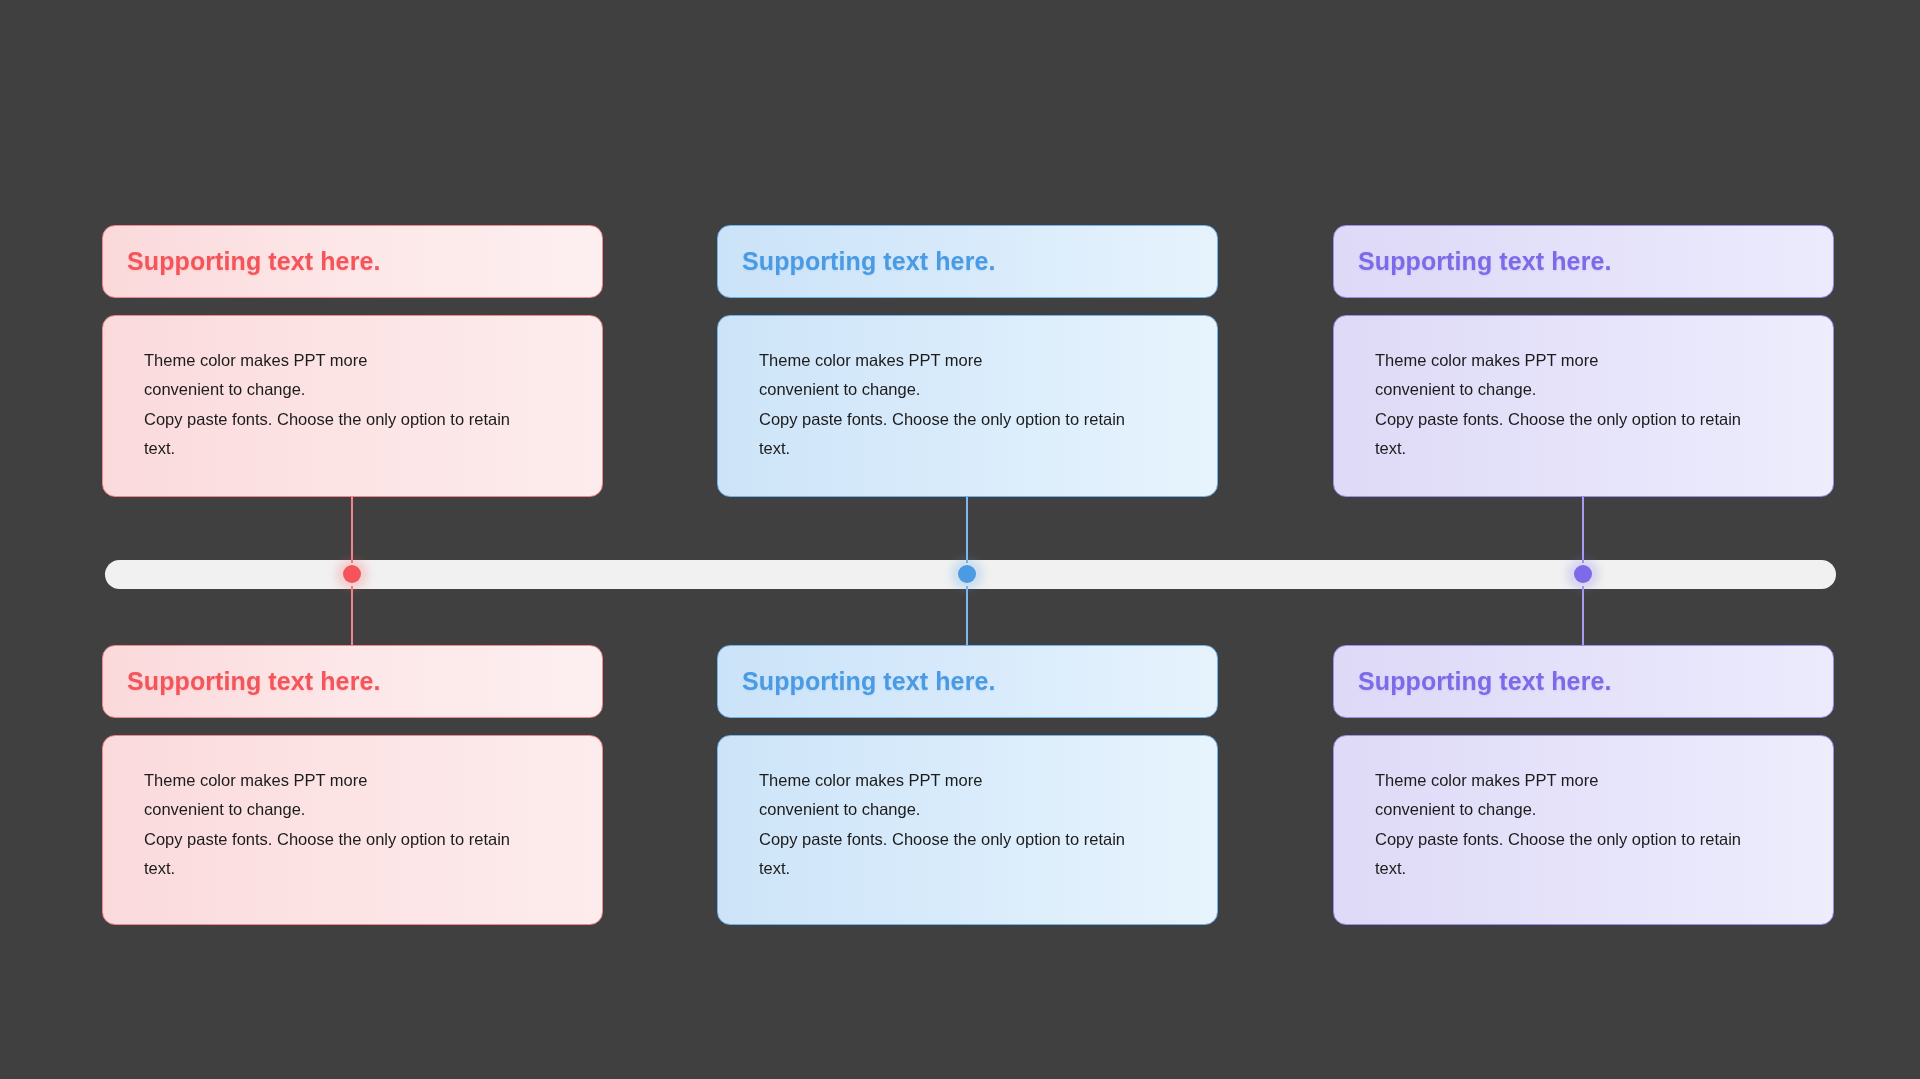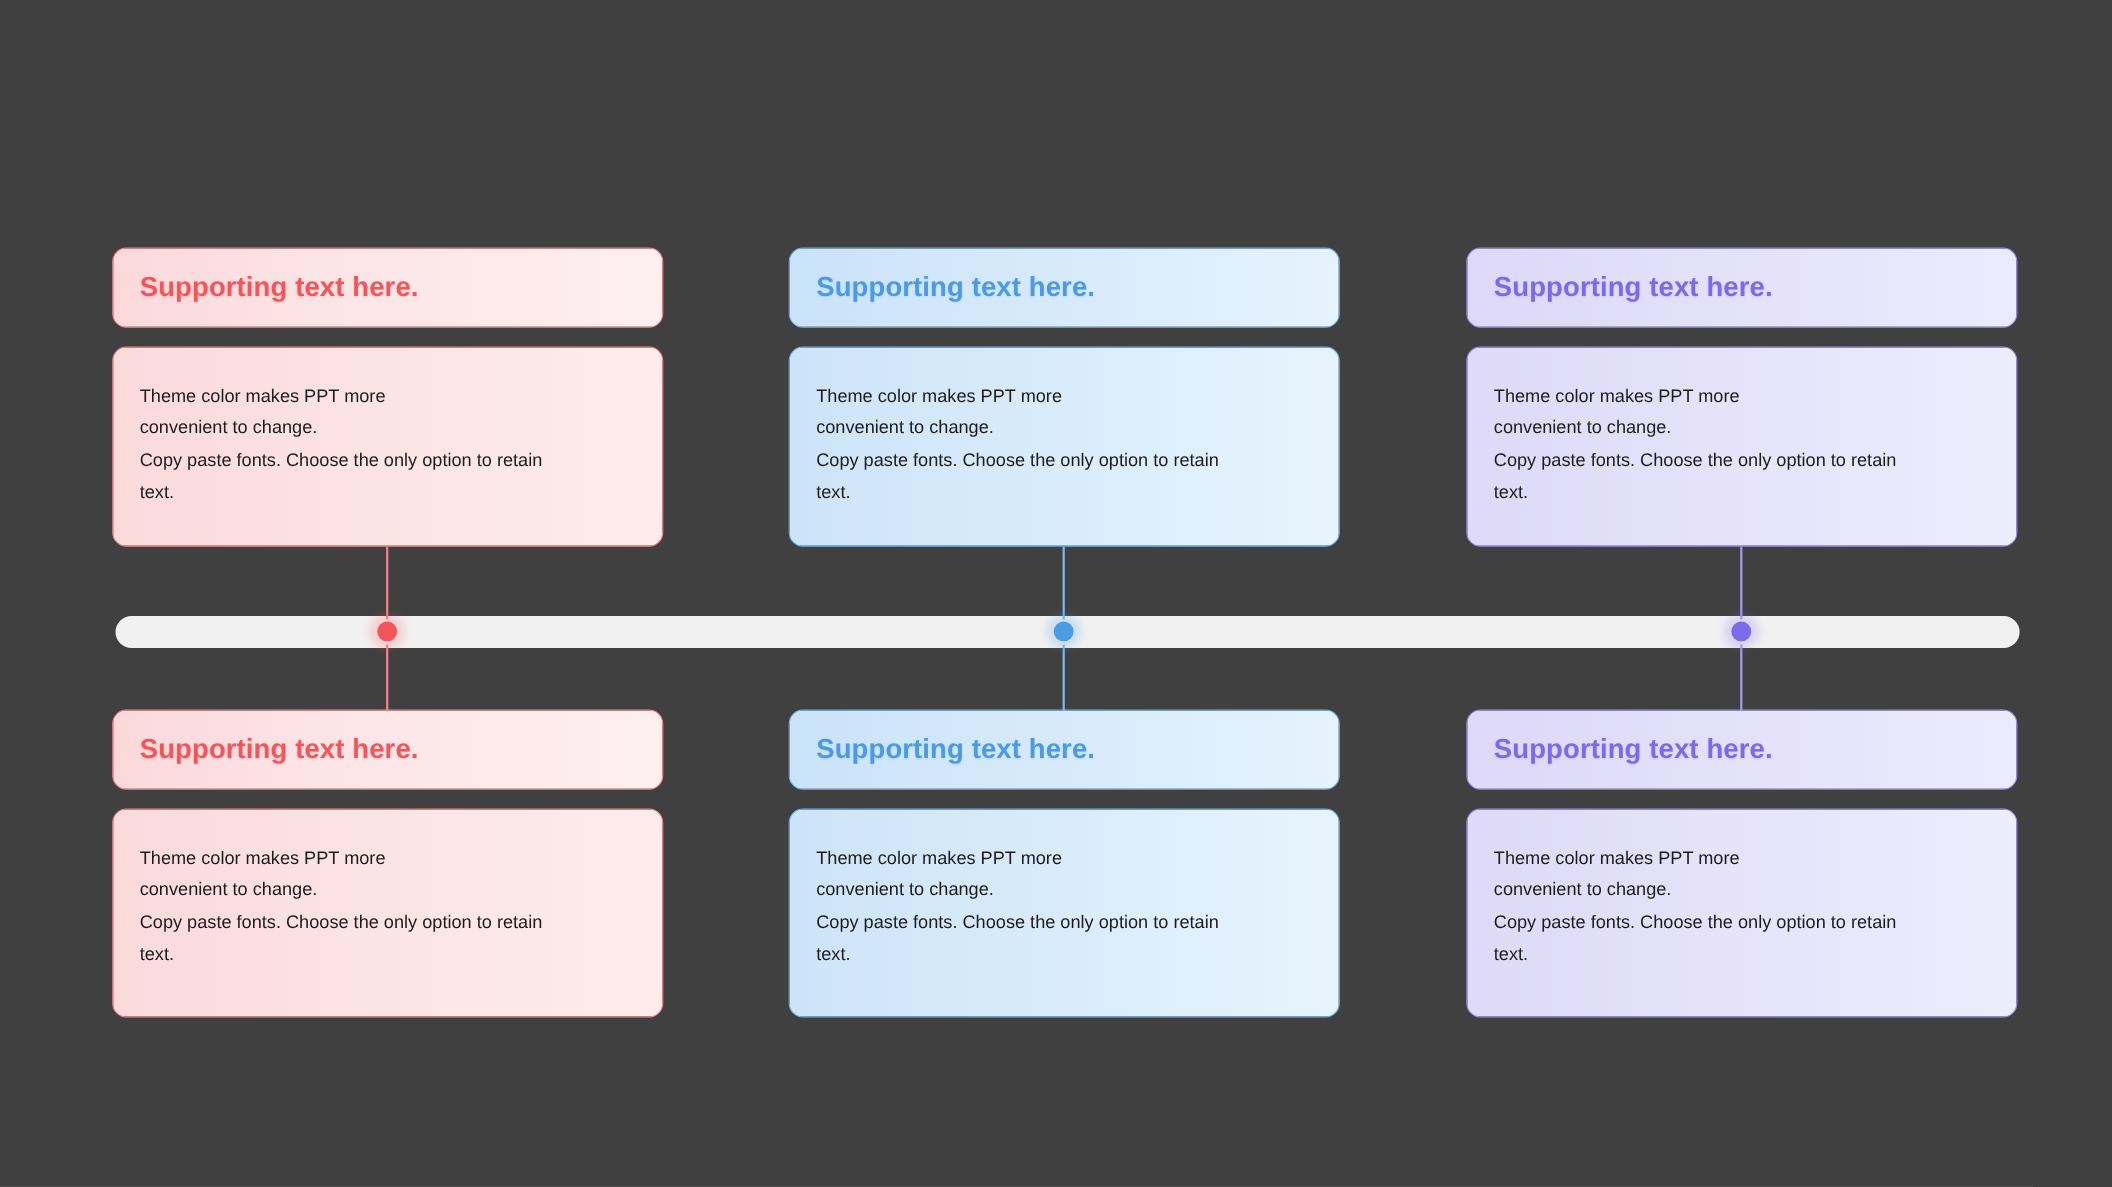--- a/index.html
+++ b/index.html
@@ -94,21 +94,21 @@
   }
 
   .body-card {
     position: absolute;
     width: 501px;
     border-radius: 13px;
     border-style: solid;
     border-width: 1.6px;
     box-sizing: border-box;
     z-index: 3;
-    padding: 30px 24px 26px 24px;
+    padding: 30px 24px 26px 41px;
   }
   .body-card .body-text {
     font-size: 16.5px;
     line-height: 1.78;
     color: #1c1c1c;
     white-space: pre-line;
   }
 
   
   .theme-red .title-pill {

